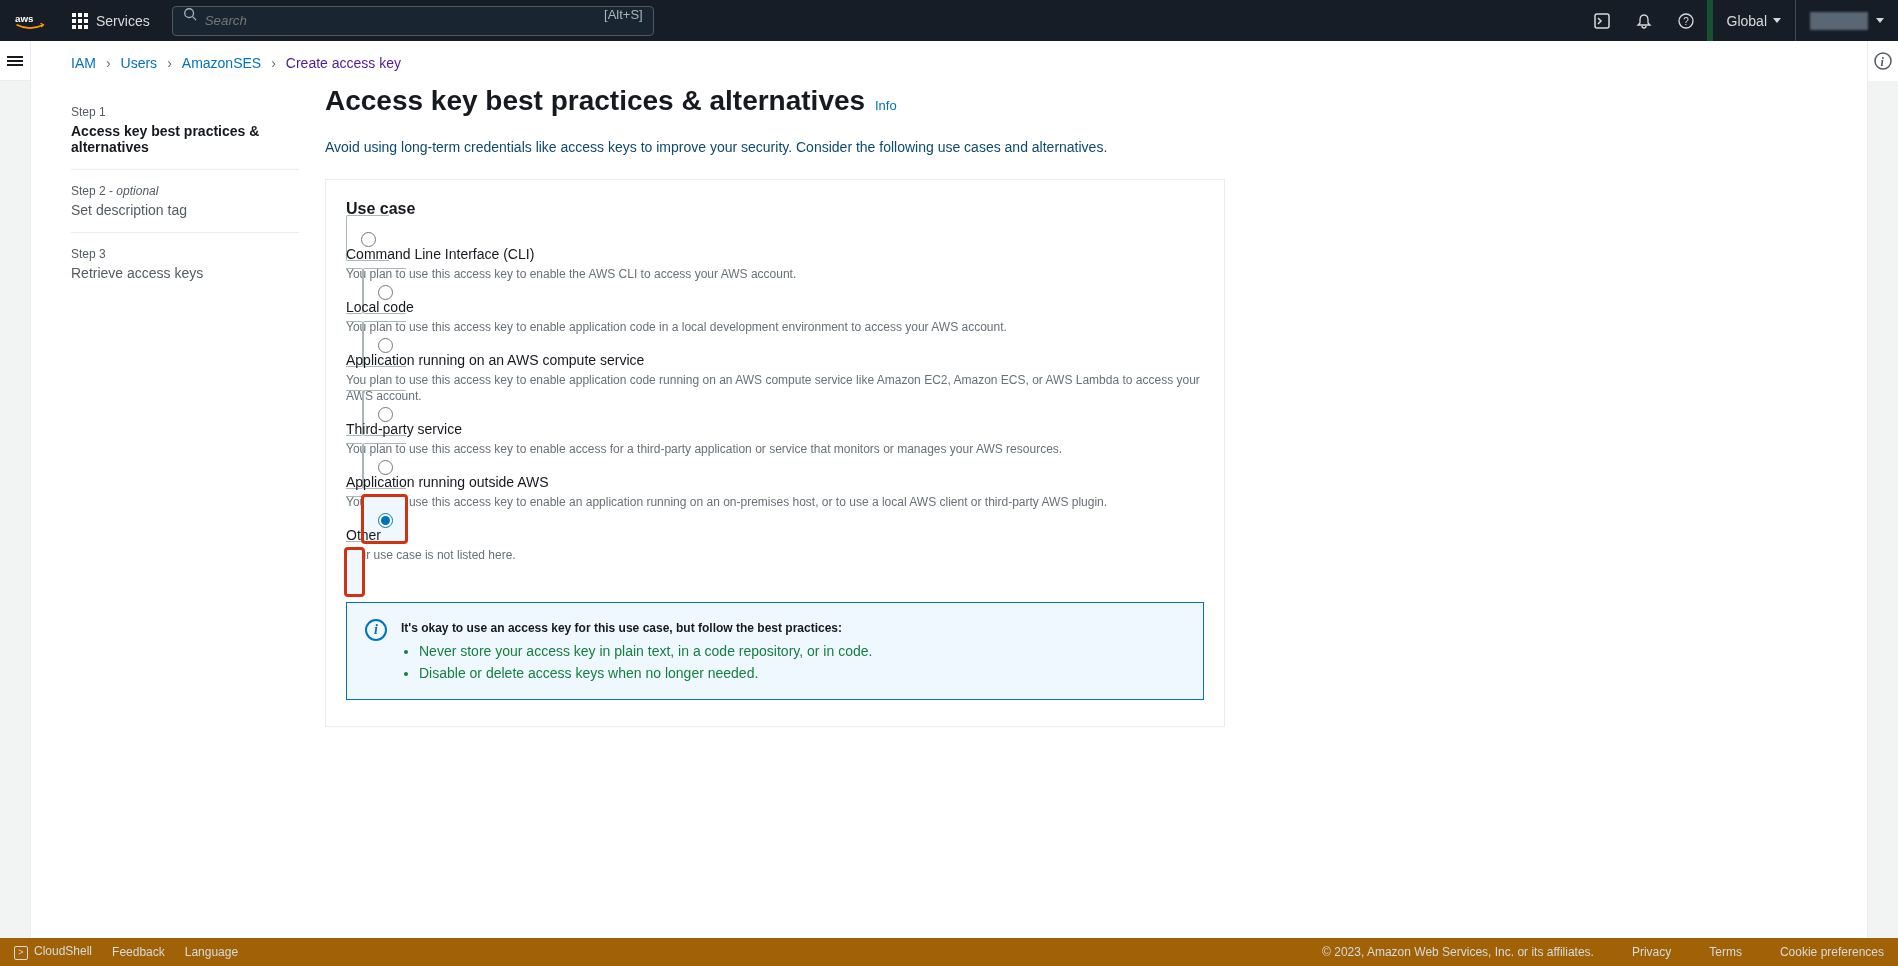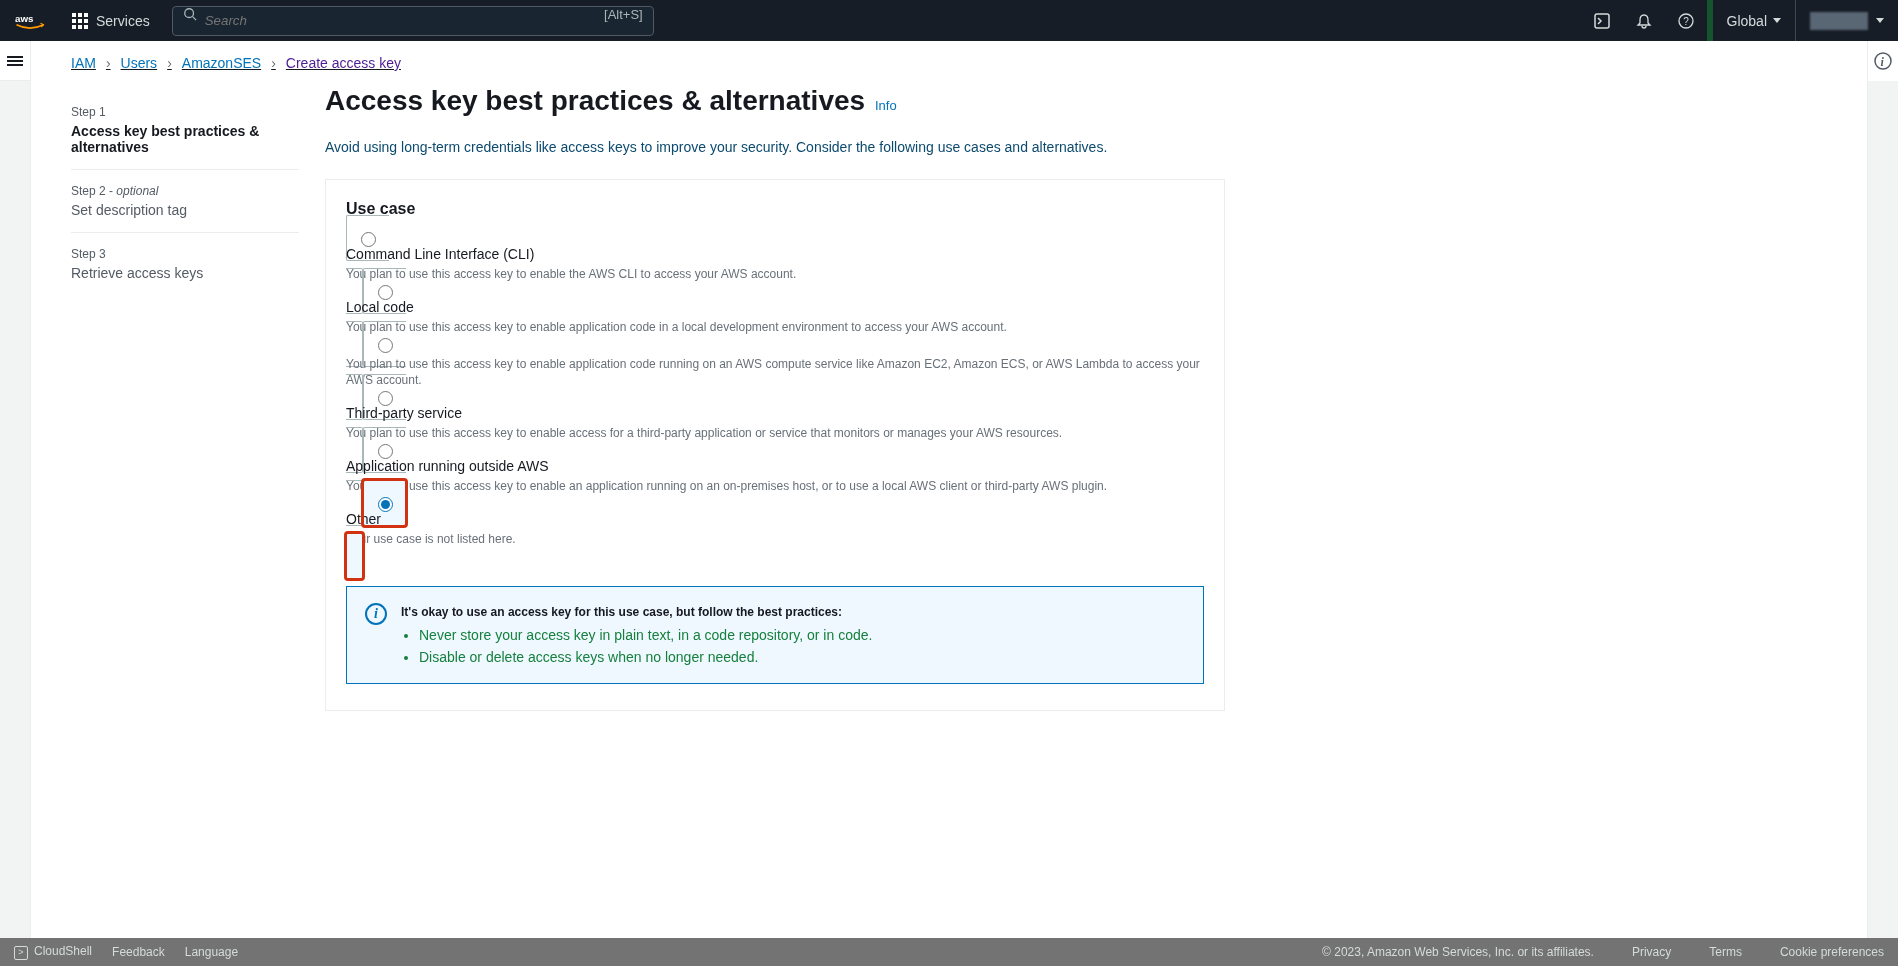--- a/index.html
+++ b/index.html
@@ -24,21 +24,21 @@
 
 
 .left-rail { position: absolute; top: 41px; left: 0; width: 30px; height: 40px; display:flex; align-items:center; justify-content:center; background:#fff; border-bottom:1px solid #eaeded; cursor:pointer; z-index:5; }
 .hamburger div { width:16px; height:2px; background:#16191f; margin:2px 0; }
 
 
 .right-rail { position: absolute; top: 41px; right: 0; width: 30px; height: 40px; display:flex; align-items:center; justify-content:center; background:#fff; cursor:pointer; z-index:5; }
 
 
 .shell { position:absolute; top:41px; left:30px; right:30px; bottom:28px; background:#fff; border-left:1px solid #eaeded; border-right:1px solid #eaeded; overflow:hidden; }
-.breadcrumb { padding: 14px 0 14px 40px; display:flex; align-items:center; gap:10px; font-size:14px; border-bottom: 0; text-decoration: underline; }
+.breadcrumb { padding: 14px 0 14px 40px; display:flex; align-items:center; gap:10px; font-size:14px; border-bottom: 0; }
 .breadcrumb a { color:#0073bb; text-decoration:none; }
 .breadcrumb .chev { color:#687078; }
 .breadcrumb .current { color:#4c1d95; }
 
 .content-wrap { display:flex; padding: 0 40px 30px 40px; height: calc(100% - 48px); overflow:auto; }
 
 
 .steps { width: 228px; padding-top: 6px; }
 .step { padding: 14px 0; border-bottom:1px solid #eaeded; }
 .step:last-child { border-bottom:none; }
@@ -64,21 +64,21 @@
 .tile.selected { background:#f0f8ff; border-color:#0073bb; }
 .tile.highlight { outline: 3px solid #d13212; outline-offset: -1px; }
 
 .info-box { border:1px solid #0073bb; background:#f0f8ff; padding: 18px 18px 18px 54px; position:relative; margin-top:22px; max-width: 880px; }
 .info-box .info-icon { position:absolute; left:18px; top:16px; width:22px; height:22px; border:2px solid #0073bb; border-radius:50%; display:flex; align-items:center; justify-content:center; color:#0073bb; font-weight:700; font-family: serif; font-style: italic; }
 .info-box-title { font-weight:700; font-size:12px; }
 .info-box ul { margin-top:8px; padding-left:18px; }
 .info-box li { font-size:14px; color:#15803d; margin-top:6px; }
 
 
-.footer { position:absolute; bottom:0; left:0; right:0; height:28px; background:#737373; color:#d5dbdb; display:flex; align-items:center; font-size:12px; padding: 12px 14px; }
+.footer { position:absolute; bottom:0; left:0; right:0; height:28px; background:#a16207; color:#d5dbdb; display:flex; align-items:center; font-size:12px; padding: 12px 14px; }
 .footer .left { display:flex; align-items:center; gap:20px; }
 .footer .right { margin-left:auto; display:flex; align-items:flex-start; gap:38px; }
 .footer a { color:#d5dbdb; text-decoration:none; cursor:pointer; }
 .cs-icon { width:14px; height:14px; border:1.5px solid #d5dbdb; border-radius:2px; display:inline-flex; align-items:center; justify-content:center; margin-right:6px; }
 .cs-icon::after { content:">"; font-size:9px; line-height:1; }
 </style>
 </head>
 <body>
 
 <div class="topnav">
@@ -200,20 +200,21 @@
         </label>
 
         <label class="tile">
           <input type="radio" name="uc" style="">
           <div class="tile-title">Local code</div>
           <div class="tile-desc">You plan to use this access key to enable application code in a local development environment to access your AWS account.</div>
         </label>
 
         <label class="tile">
           <input type="radio" name="uc" style="">
+          <div class="tile-title">Application running on an AWS compute service</div>
           <div class="tile-desc">You plan to use this access key to enable application code running on an AWS compute service like Amazon EC2, Amazon ECS, or AWS Lambda to access your AWS account.</div>
         </label>
 
         <label class="tile">
           <input type="radio" name="uc" style="">
           <div class="tile-title">Third-party service</div>
           <div class="tile-desc">You plan to use this access key to enable access for a third-party application or service that monitors or manages your AWS resources.</div>
         </label>
 
         <label class="tile">

